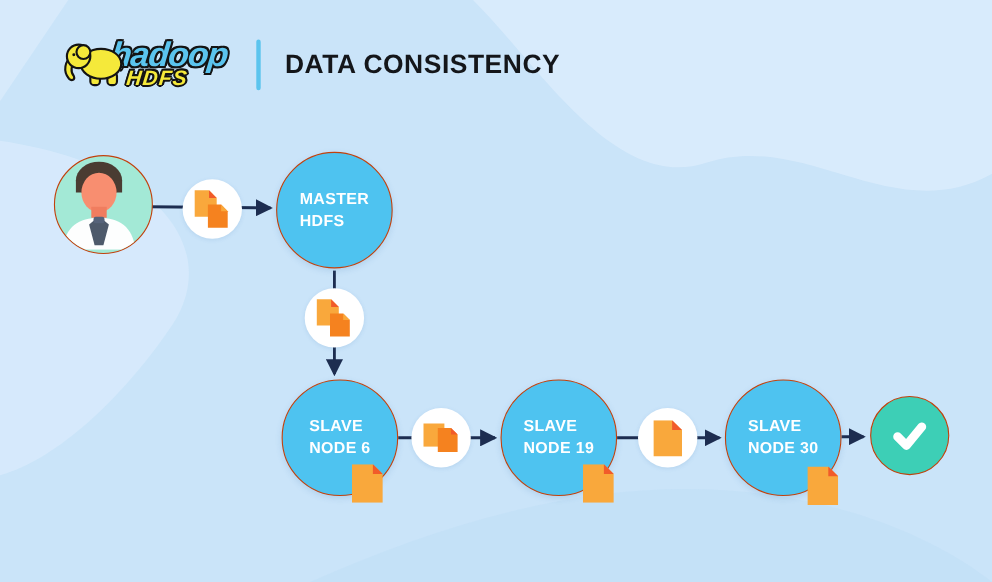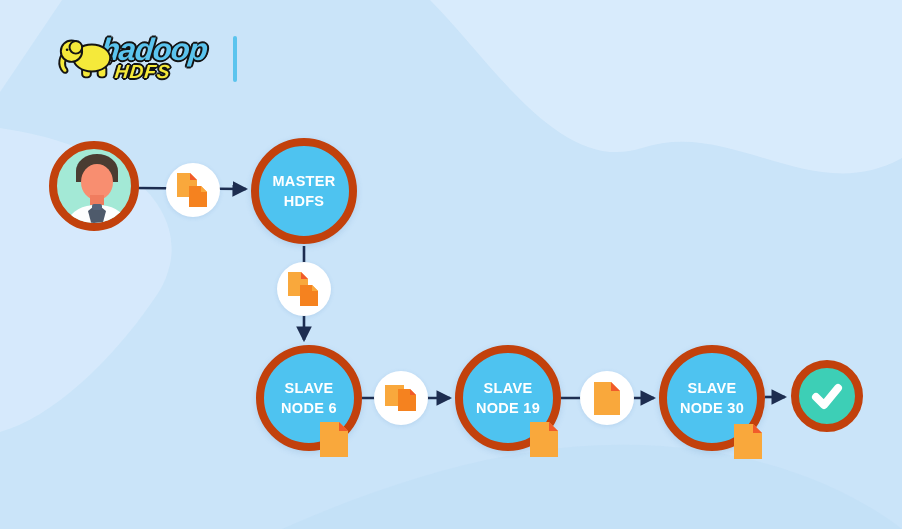--- a/index.html
+++ b/index.html
@@ -26,22 +26,22 @@
     text-shadow:2px 0 #141414,-2px 0 #141414,0 2px #141414,0 -2px #141414,
       1.4px 1.4px #141414,-1.4px -1.4px #141414,1.4px -1.4px #141414,-1.4px 1.4px #141414;}
   .brand-sub{font-size:19px;font-weight:800;font-style:italic;color:var(--brand-yellow);
     letter-spacing:1px;margin-top:-3px;margin-left:14px;transform:skewX(-6deg);
     text-shadow:2px 0 #141414,-2px 0 #141414,0 2px #141414,0 -2px #141414,
       1.3px 1.3px #141414,-1.3px -1.3px #141414,1.3px -1.3px #141414,-1.3px 1.3px #141414;}
   .divider{width:4px;height:46px;background:var(--divider-blue);border-radius:2px;margin:0 22px 0 20px}
   .title{font-size:24px;font-weight:800;color:var(--title-color);letter-spacing:.5px}
 
   
-  .node{position:absolute;border-radius:50%;border:8px solid #c2410c;display:flex;
-    align-items:center;justify-content:center;text-align:center;z-index:2}
+  .node{position:absolute;border-radius:50%;border:1px solid #c2410c;display:flex;
+    align-items:center;justify-content:center;z-index:2}
   .node-blue{background:var(--node-blue);width:106px;height:106px;
     box-shadow:0 2px 6px rgba(60,120,180,.18)}
   .node-label{color:#fff;font-weight:700;font-size:14.5px;line-height:1.4;letter-spacing:.3px}
   .avatar{width:90px;height:90px;background:var(--avatar-mint);overflow:hidden;z-index:2}
   .avatar svg{position:absolute;left:-5px;top:-5px}
   .doc-circle{position:absolute;width:54px;height:54px;border-radius:50%;background:#fff;
     display:flex;align-items:center;justify-content:center;z-index:3;
     box-shadow:0 1px 4px rgba(60,120,180,.15)}
   .success{width:72px;height:72px;background:var(--success-teal);z-index:2}
   .badge{position:absolute;z-index:4}
@@ -87,20 +87,21 @@
           <circle cx="21.5" cy="15" r="6.5"></circle>
         </g>
         <circle cx="12.5" cy="17.5" r="1.4" fill="#141414"></circle>
       </svg>
       <div class="logo-text">
         <span class="brand">hadoop</span>
         <span class="brand-sub">HDFS</span>
       </div>
     </div>
     <div class="divider"></div>
+    <h1 class="title">DATA CONSISTENCY</h1>
   </div>
 
   <div class="node avatar" style="left:49px;top:141px">
     <svg width="90" height="90" viewBox="0 0 90 90">
       <ellipse cx="45" cy="27" rx="21" ry="17" fill="#4A3C32"></ellipse>
       <rect x="24" y="27" width="42" height="11" fill="#4A3C32"></rect>
       <ellipse cx="45" cy="38" rx="16" ry="18" fill="#F88E70"></ellipse>
       <rect x="38" y="51" width="14" height="10" fill="#F07D5F"></rect>
       <path d="M12,90 C14,69 27,61 45,61 C63,61 76,69 78,90 Z" fill="#FDFEFE"></path>
       <path d="M41,63 L36,67 L41,86 L49,86 L54,67 L49,63 Z" fill="#4E5A6B"></path>

